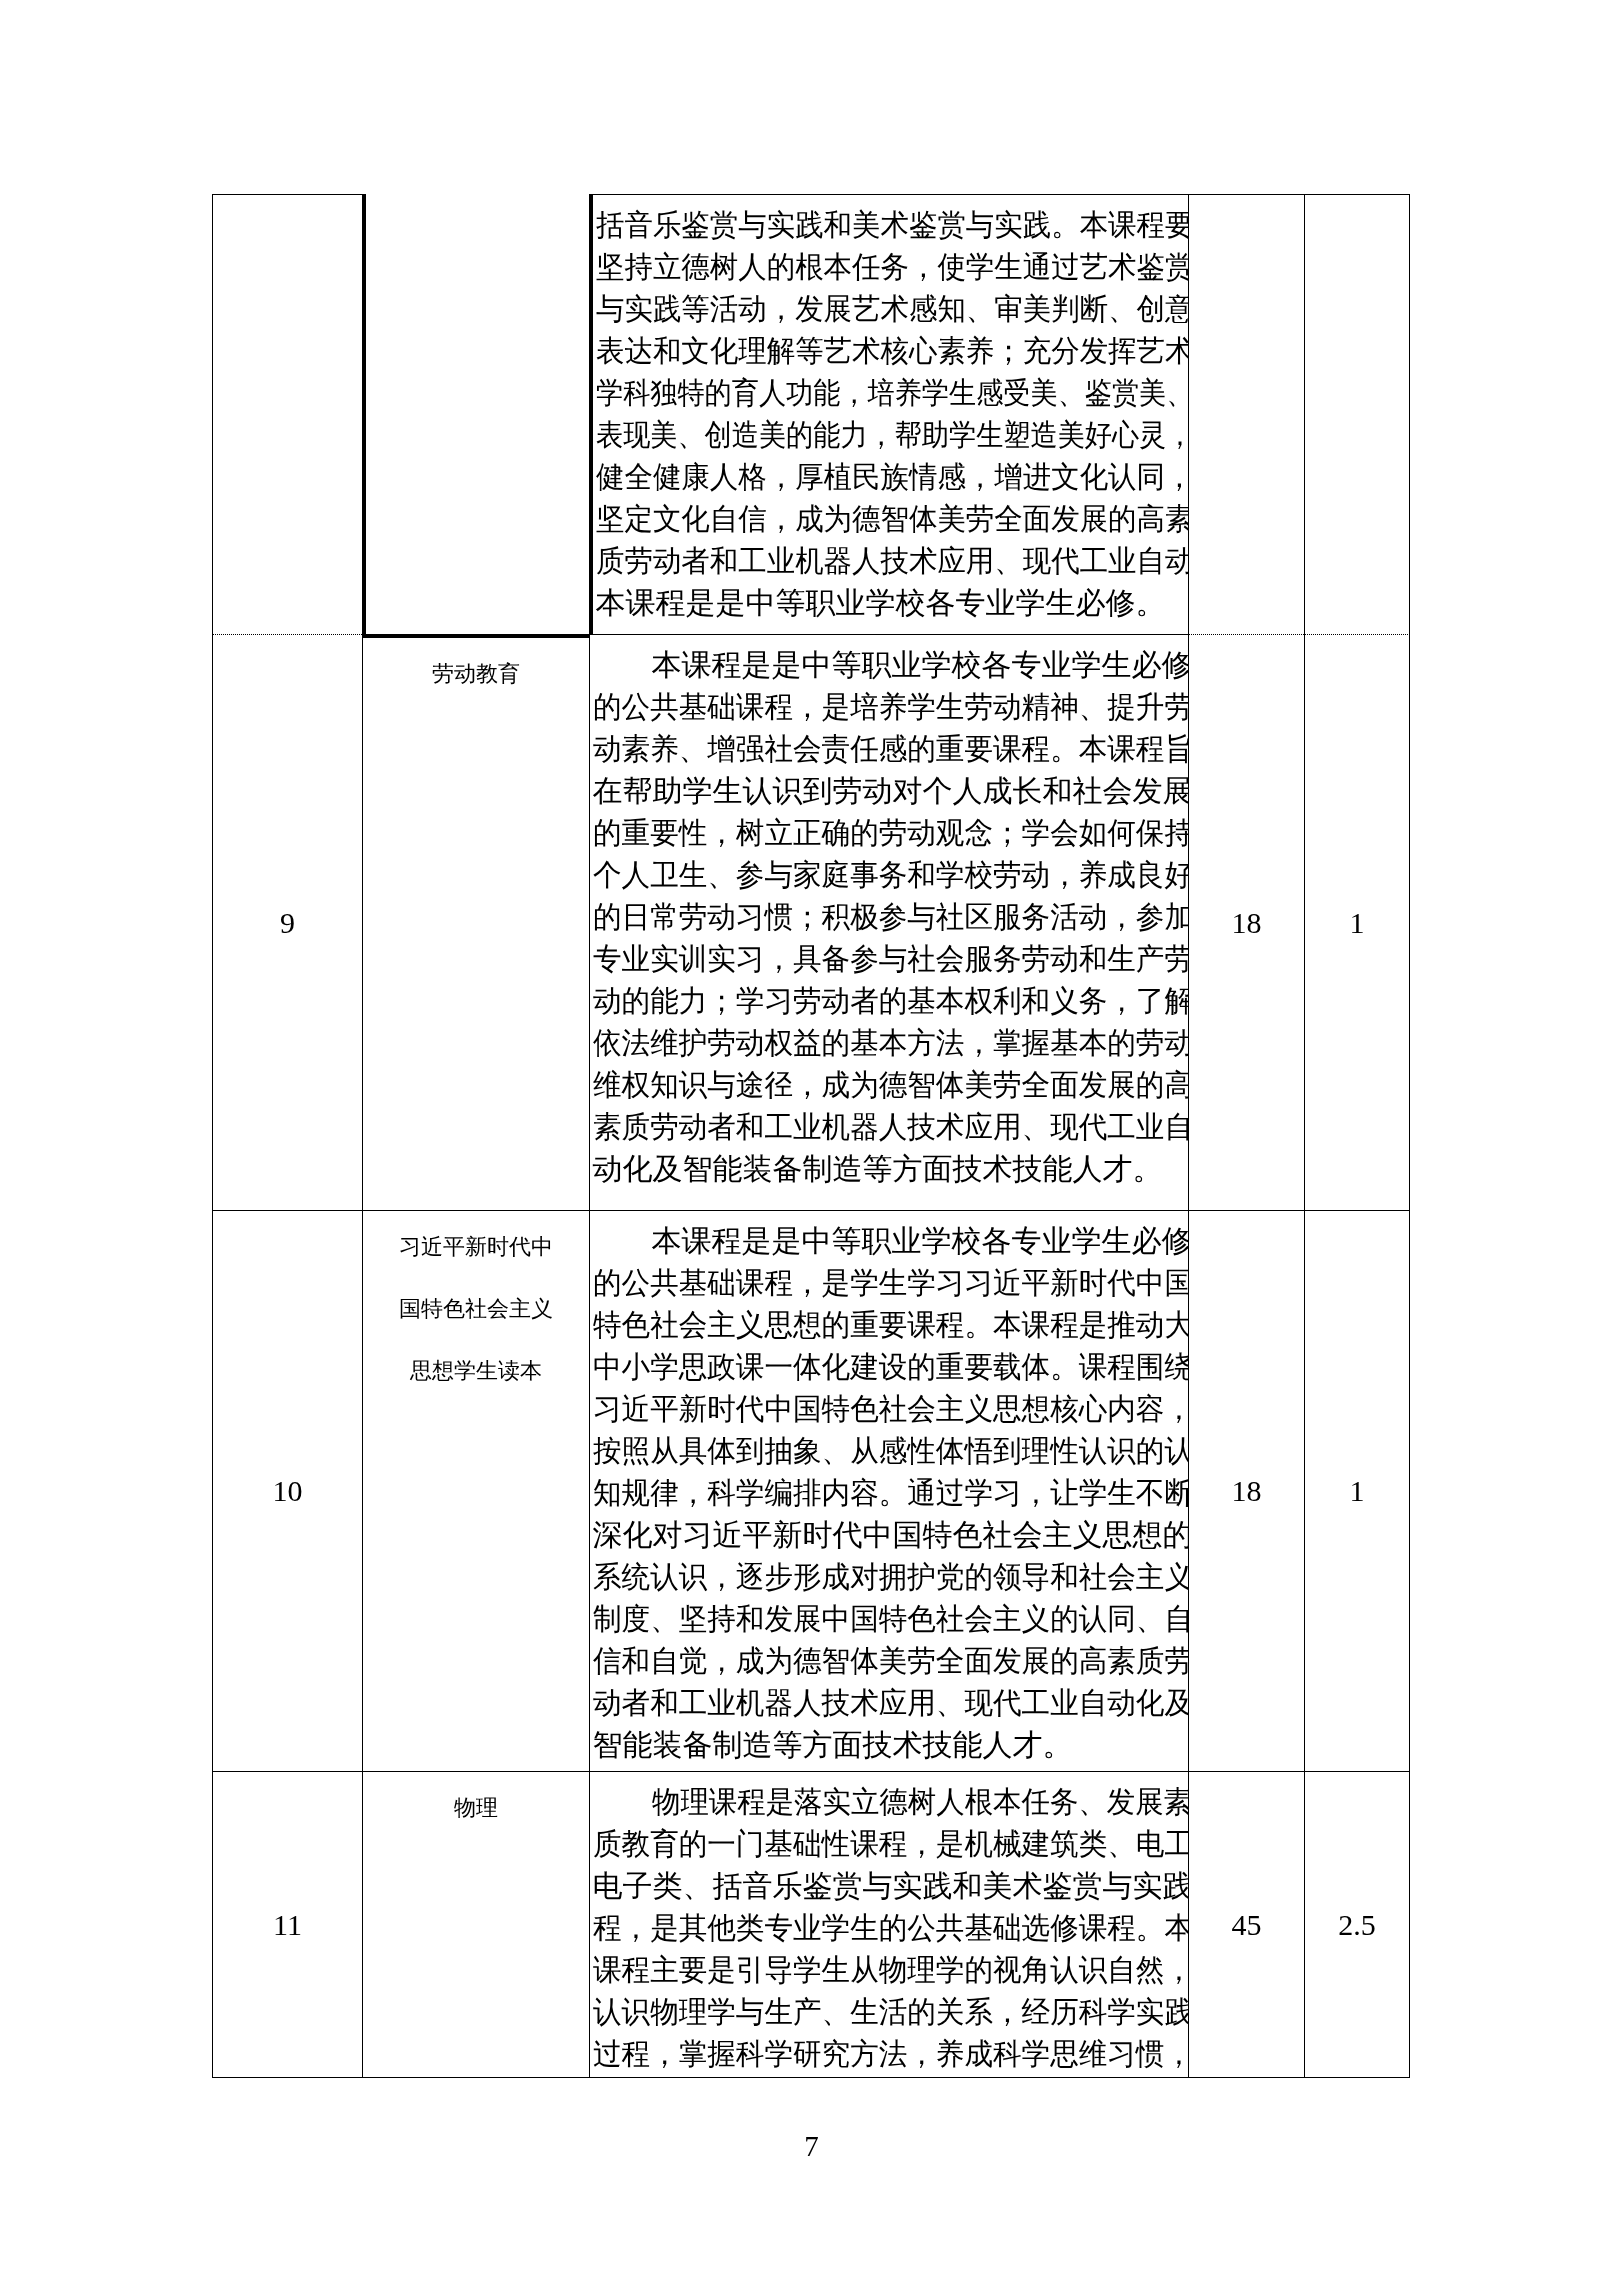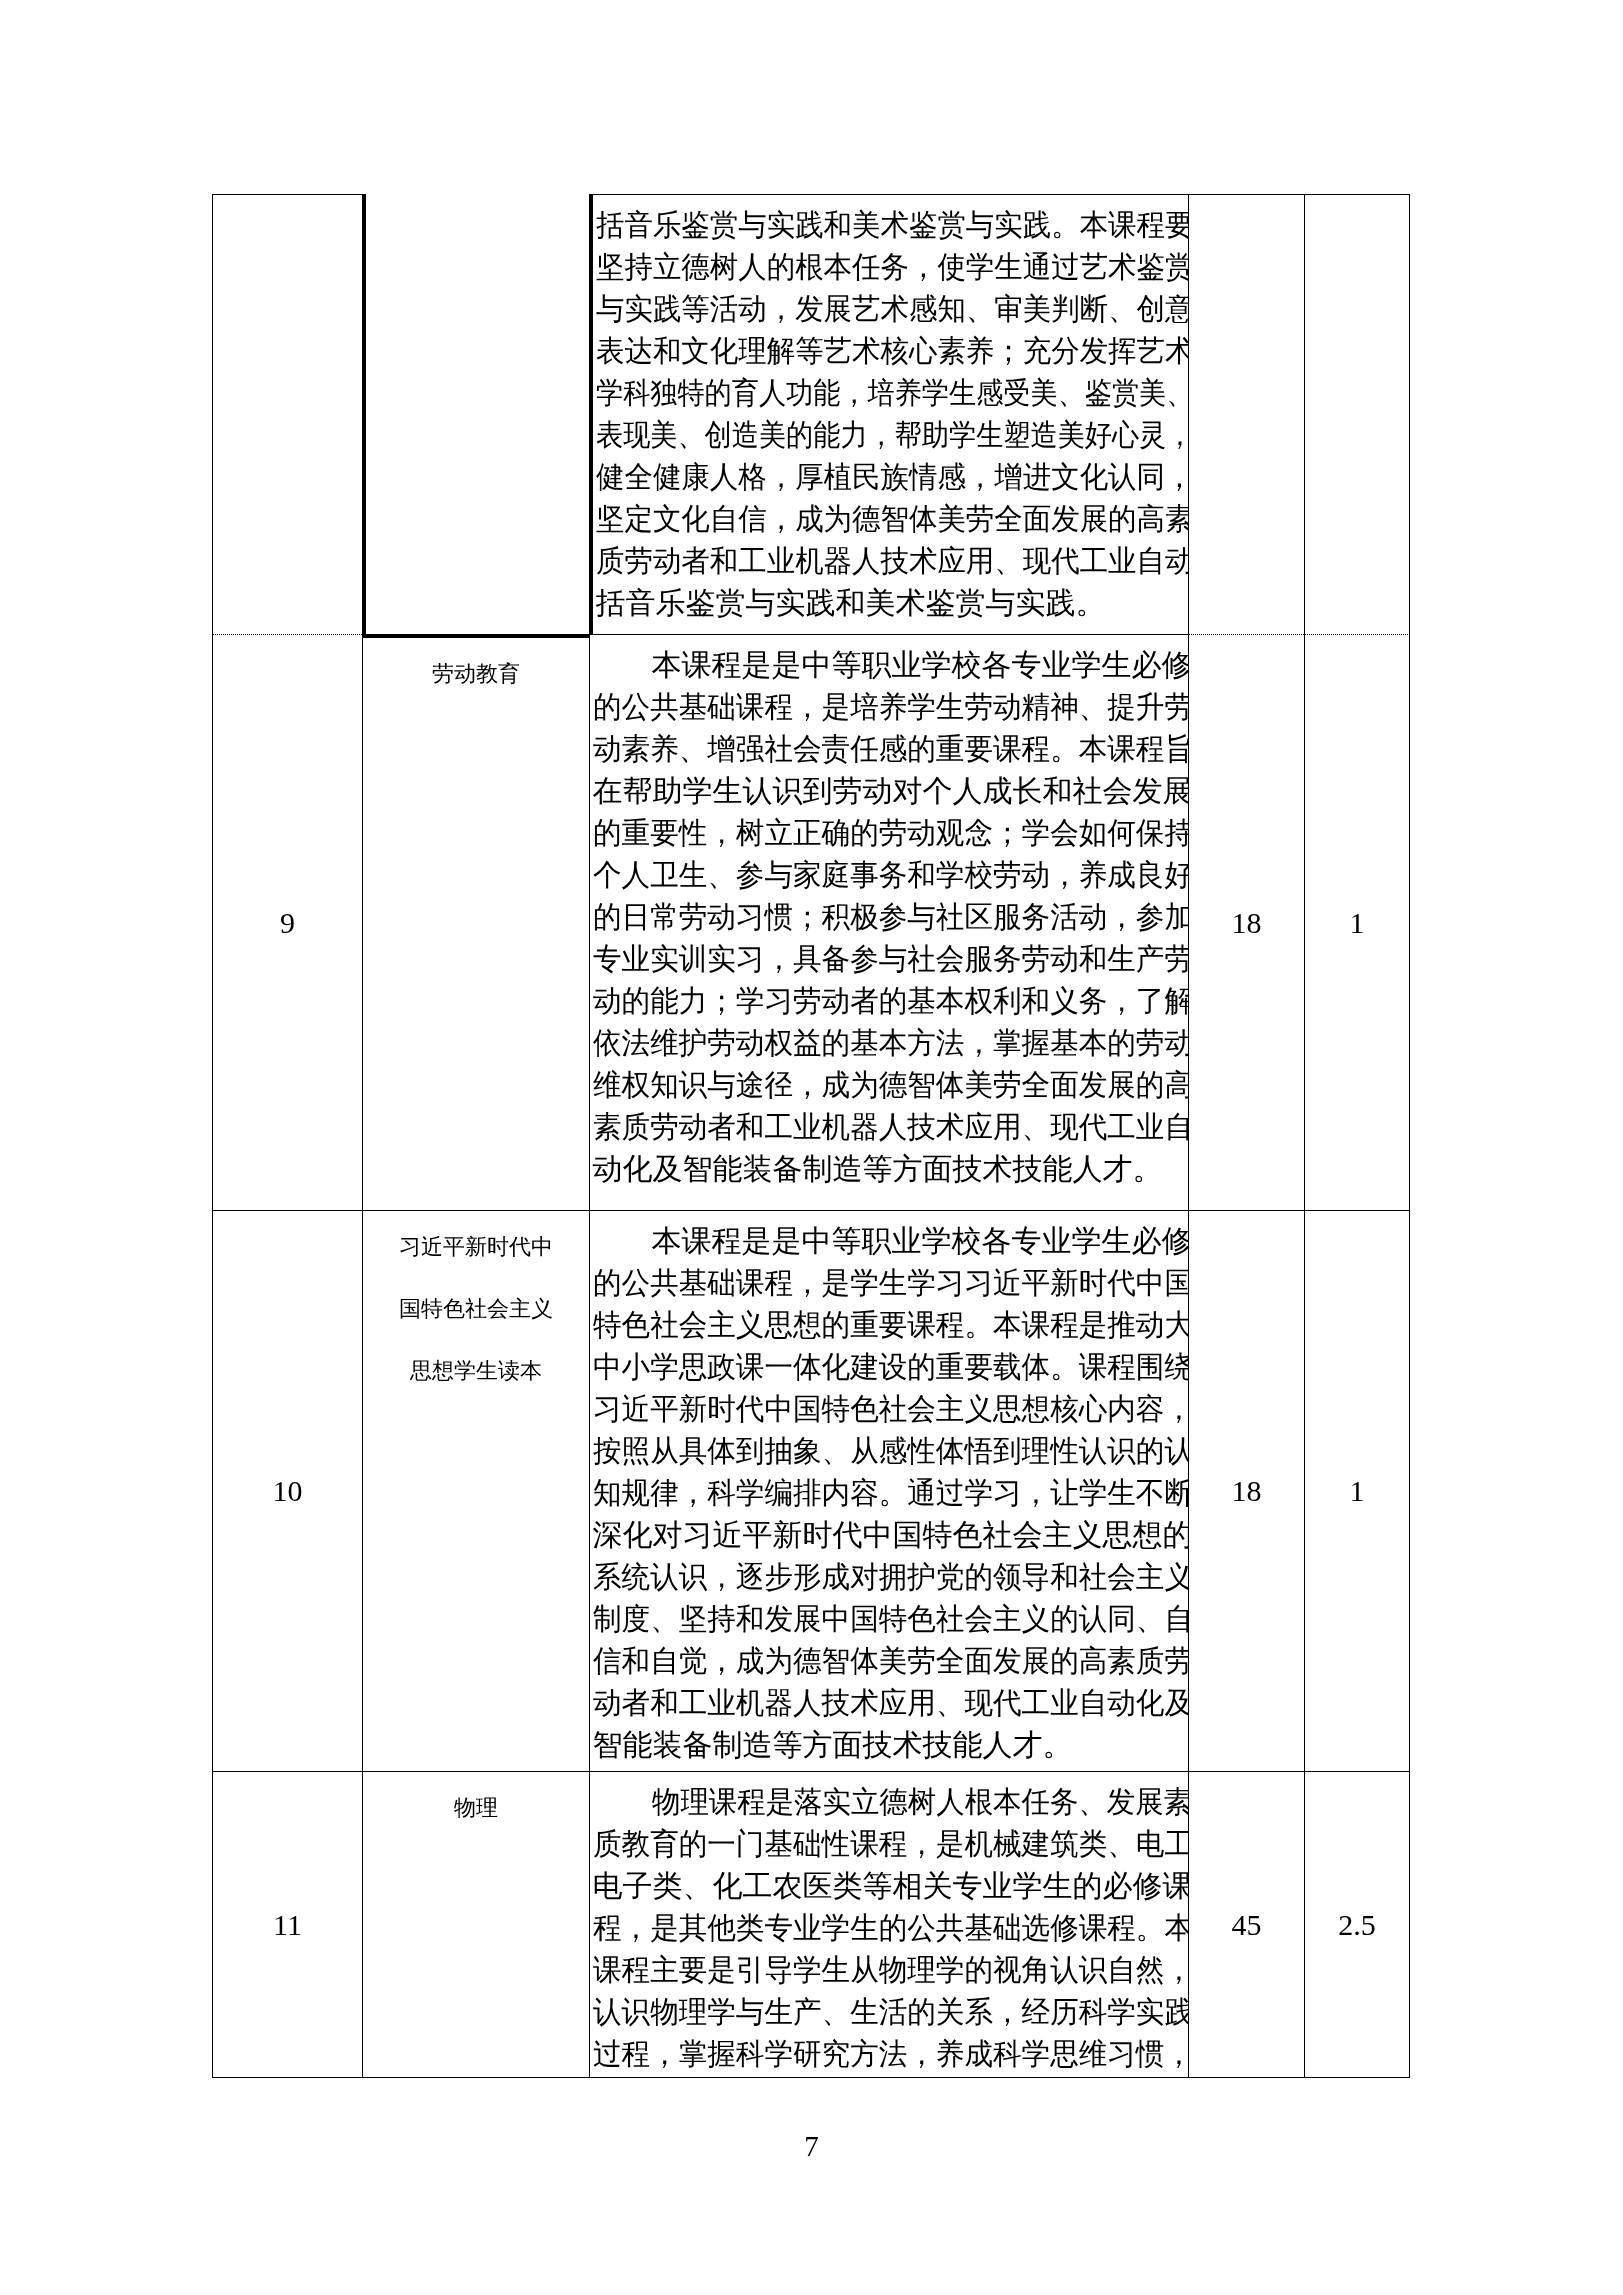--- a/index.html
+++ b/index.html
@@ -106,21 +106,21 @@
         <div class="desc">
               <div class="tl"><span class="fit" style="transform: scaleX(0.948299);">括音乐鉴赏与实践和美术鉴赏与实践。本课程要</span></div>
               <div class="tl"><span class="fit" style="transform: scaleX(0.948299);">坚持立德树人的根本任务，使学生通过艺术鉴赏</span></div>
               <div class="tl"><span class="fit" style="transform: scaleX(0.948299);">与实践等活动，发展艺术感知、审美判断、创意</span></div>
               <div class="tl"><span class="fit" style="transform: scaleX(0.948299);">表达和文化理解等艺术核心素养；充分发挥艺术</span></div>
               <div class="tl"><span class="fit" style="transform: scaleX(0.905195);">学科独特的育人功能，培养学生感受美、鉴赏美、</span></div>
               <div class="tl"><span class="fit" style="transform: scaleX(0.905195);">表现美、创造美的能力，帮助学生塑造美好心灵，</span></div>
               <div class="tl"><span class="fit" style="transform: scaleX(0.948299);">健全健康人格，厚植民族情感，增进文化认同，</span></div>
               <div class="tl"><span class="fit" style="transform: scaleX(0.948299);">坚定文化自信，成为德智体美劳全面发展的高素</span></div>
               <div class="tl"><span class="fit" style="transform: scaleX(0.948299);">质劳动者和工业机器人技术应用、现代工业自动</span></div>
-              <div class="tl nofill"><span class="fit">括音乐鉴赏与实践和美术鉴赏与实践。</span></div>
+              <div class="tl nofill"><span class="fit">本课程是是中等职业学校各专业学生必修。</span></div>
             </div>
       </td>
       <td class="hours-cell bl2 bt2">
         <span></span>
       </td>
       <td class="credits-cell bl2 bt2 br2">
         <span></span>
       </td>
     </tr>
 
@@ -200,21 +200,21 @@
       </td>
       <td class="course-cell bl2 bt2 bb2">
         <div>
               <div class="cl"><span class="fit">物理</span></div>
             </div>
       </td>
       <td class="desc-cell bl2 bt2 bb2">
         <div class="desc">
               <div class="tl ind"><span class="fit" style="transform: scaleX(0.947368);">物理课程是落实立德树人根本任务、发展素</span></div>
               <div class="tl"><span class="fit" style="transform: scaleX(0.952381);">质教育的一门基础性课程，是机械建筑类、电工</span></div>
-              <div class="tl"><span class="fit" style="transform: scaleX(1);">电子类、化工农医类等相关专业学生的必修课</span></div>
+              <div class="tl"><span class="fit" style="transform: scaleX(1);">电子类、括音乐鉴赏与实践和美术鉴赏与实践</span></div>
               <div class="tl"><span class="fit" style="transform: scaleX(0.952381);">程，是其他类专业学生的公共基础选修课程。本</span></div>
               <div class="tl"><span class="fit" style="transform: scaleX(0.952381);">课程主要是引导学生从物理学的视角认识自然，</span></div>
               <div class="tl"><span class="fit" style="transform: scaleX(0.952381);">认识物理学与生产、生活的关系，经历科学实践</span></div>
               <div class="tl"><span class="fit" style="transform: scaleX(0.952381);">过程，掌握科学研究方法，养成科学思维习惯，</span></div>
             </div>
       </td>
       <td class="hours-cell bl2 bt2 bb2">
         <span>45</span>
       </td>
       <td class="credits-cell bl2 bt2 bb2 br2">

